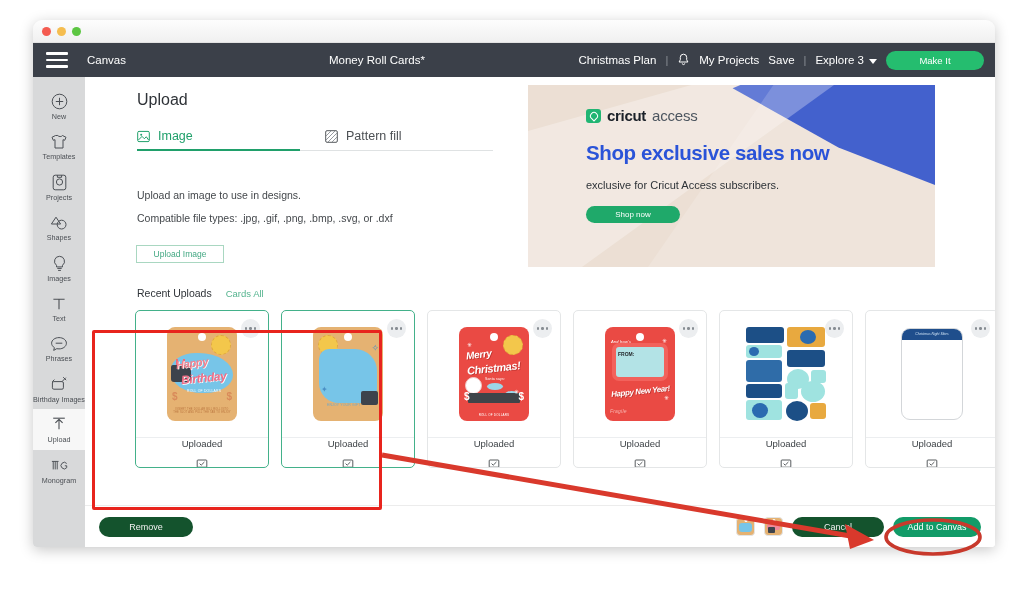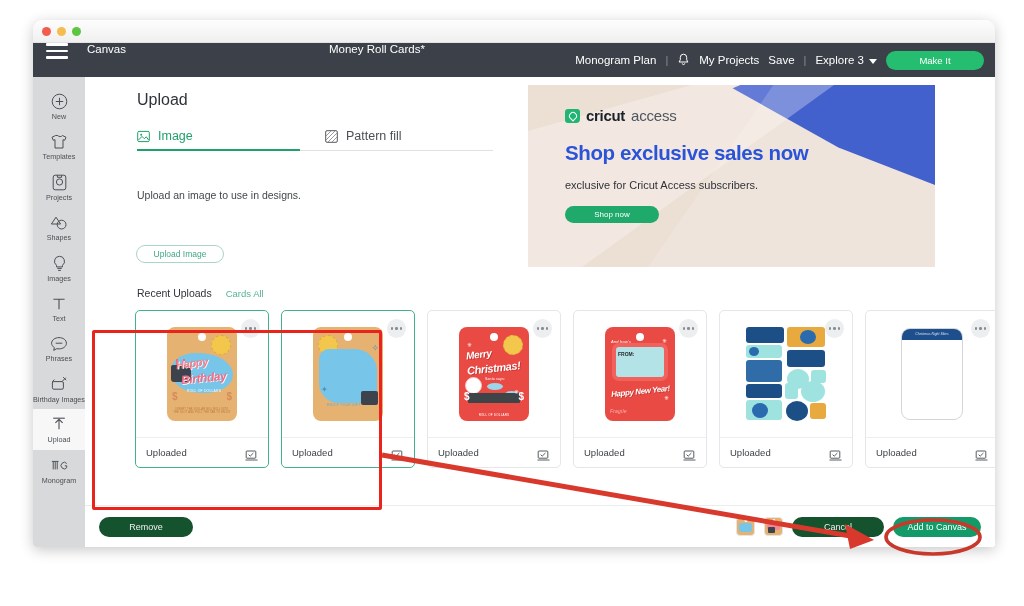--- a/index.html
+++ b/index.html
@@ -32,21 +32,21 @@
   .light.green { background: #5cc642; }
   .win-title {
     position: absolute; left: 0; right: 0; top: 5px;
     text-align: center; font-size: 9.5px; font-weight: bold; color: #3a3a3a;
     letter-spacing: .1px;
   }
 
   
   .appbar {
     position: relative; height: 34px; background: #3b4049;
-    display: flex; color: #fff; font-size: 11.5px;
+    display: flex; align-items: center; color: #fff; font-size: 11.5px;
   }
   .hamburger { margin-left: 13px; width: 22px; display: flex; flex-direction: column; gap: 4px; cursor: pointer; }
   .hamburger span { display: block; height: 2.5px; background: #fff; border-radius: 1px; }
   .appbar .canvas-lbl { margin-left: 19px; font-size: 11.5px; }
   .appbar .doc-title { position: absolute; left: 296px; font-size: 11.5px; }
   .appbar-right { margin-left: auto; display: flex; align-items: center; gap: 9px; padding-right: 11px; }
   .appbar-right .sep { color: #8a8f97; font-size: 11px; }
   .bell { width: 13px; height: 14px; position: relative; display:inline-block; }
   .bell svg { display:block; }
   .explore { display: flex; align-items: center; gap: 5px; }
@@ -88,21 +88,21 @@
   .tab.image-tab { width: 188px; }
   .tab-ic { width: 13px; height: 13px; display: flex; align-items: center; justify-content: center; }
   .tab-underline-wrap { height: 1px; background: #dfe2e3; display: flex; }
   .tab-underline-wrap .on { width: 163px; height: 1.6px; background: #20a06b; margin-top: -.6px; }
 
   .desc1 { position: absolute; left: 52px; top: 112px; font-size: 10.5px; color: #44484c; }
   .desc2 { position: absolute; left: 52px; top: 135px; font-size: 10.5px; color: #44484c; }
 
   .upload-btn {
     position: absolute; left: 51px; top: 168px;
-    width: 88px; height: 18px; border-radius: 9px;
+    width: 88px; height: 18px; border-radius: 0;
     border: 1px solid #a9d7c1; background: #fff; color: #43a883;
     font-size: 8.5px; font-family: inherit; cursor: pointer;
     display: flex; align-items: center; justify-content: center;
   }
 
   
   .promo {
     position: absolute; left: 443px; top: 8px; width: 407px; height: 182px;
     background: #ecdfd4; overflow: hidden;
   }
@@ -114,21 +114,21 @@
   .promo .diag {
     position: absolute; left: -30px; top: 0; width: 420px; height: 182px;
     background: rgba(255,255,255,.30);
     clip-path: polygon(0% 30%, 46% 0%, 80% 0%, 20% 100%, 0% 100%);
   }
   .promo .diag2 {
     position: absolute; left: 120px; top: 0; width: 330px; height: 182px;
     background: rgba(255,255,255,.16);
     clip-path: polygon(38% 0%, 100% 0%, 100% 100%, 0% 100%);
   }
-  .promo-inner { position: relative; padding: 22px 0 0 37px; }
+  .promo-inner { position: relative; padding: 22px 0 0 37px; margin-left: 21px; }
   .ca-logo { display: flex; align-items: center; gap: 6px; }
   .ca-mark {
     width: 15px; height: 14px; background: #21b573; border-radius: 3px 3px 4px 3px;
     position: relative;
   }
   .ca-mark:after {
     content: ""; position: absolute; left: 4px; top: 3.5px; width: 6px; height: 6px;
     border: 1.6px solid #fff; border-radius: 50% 50% 0 50%; transform: rotate(45deg);
   }
   .ca-bold { font-size: 15px; font-weight: bold; color: #1b2129; letter-spacing: -.3px; }
@@ -151,21 +151,21 @@
   .cards { position: absolute; left: 50px; top: 233px; display: flex; gap: 12px; }
   .card {
     width: 134px; height: 158px; background: #fff;
     border: 1px solid #e4e6e7; border-radius: 5px; position: relative; cursor: pointer;
     overflow: hidden;
   }
   .card.selected { border: 1.6px solid #43b18a; }
   .card-thumb { height: 126px; display: flex; align-items: center; justify-content: center; position: relative; }
   .card-foot {
     height: 30px; border-top: 1px solid #eceef0; display: flex; align-items: center;
-    justify-content: space-between; padding: 0 10px;
+    justify-content: space-between; padding: 0 10px; flex-direction: column;
   }
   .card-foot .st { font-size: 9.5px; color: #3d4246; }
   .kebab {
     position: absolute; right: 8px; top: 8px; width: 19px; height: 19px; border-radius: 50%;
     background: #eceef0; display: flex; align-items: center; justify-content: center; gap: 2px; cursor: pointer;
   }
   .kebab i { width: 2.6px; height: 2.6px; border-radius: 50%; background: #878d93; display: block; }
 
   
   .art { width: 70px; height: 94px; border-radius: 8px; position: relative; overflow: hidden; }
@@ -248,21 +248,21 @@
 
     <div class="appbar">
       <div class="hamburger">
         <span></span>
           <span></span>
           <span></span>
       </div>
       <div class="canvas-lbl">Canvas</div>
       <div class="doc-title">Money Roll Cards*</div>
       <div class="appbar-right">
-        <span>Monogram Plan</span>
+        <span>Christmas Plan</span>
         <span class="sep">|</span>
         <span class="bell">
           <svg width="13" height="14" viewBox="0 0 13 14">
               <path d="M6.5 1.2a3.2 3.2 0 0 0-3.2 3.2v2.4L2.1 9h8.8L9.7 6.8V4.4A3.2 3.2 0 0 0 6.5 1.2z" fill="none" stroke="#fff" stroke-width="1"></path>
               <path d="M5.3 10.4a1.2 1.2 0 0 0 2.4 0" fill="none" stroke="#fff" stroke-width="1"></path>
             </svg>
         </span>
         <span>My Projects</span>
         <span>Save</span>
         <span class="sep">|</span>
@@ -405,20 +405,21 @@
               </span>
               <span>Pattern fill</span>
             </div>
           </div>
           <div class="tab-underline-wrap">
               <span class="on"></span>
             </div>
         </div>
 
         <div class="desc1">Upload an image to use in designs.</div>
+        <div class="desc2">Compatible file types: .jpg, .gif, .png, .bmp, .svg, or .dxf</div>
 
         <button class="upload-btn">Upload Image</button>
 
         <div class="promo">
           <div class="wedge"></div>
           <div class="diag"></div>
           <div class="diag2"></div>
           <div class="promo-inner">
             <div class="ca-logo">
               <span class="ca-mark"></span>

